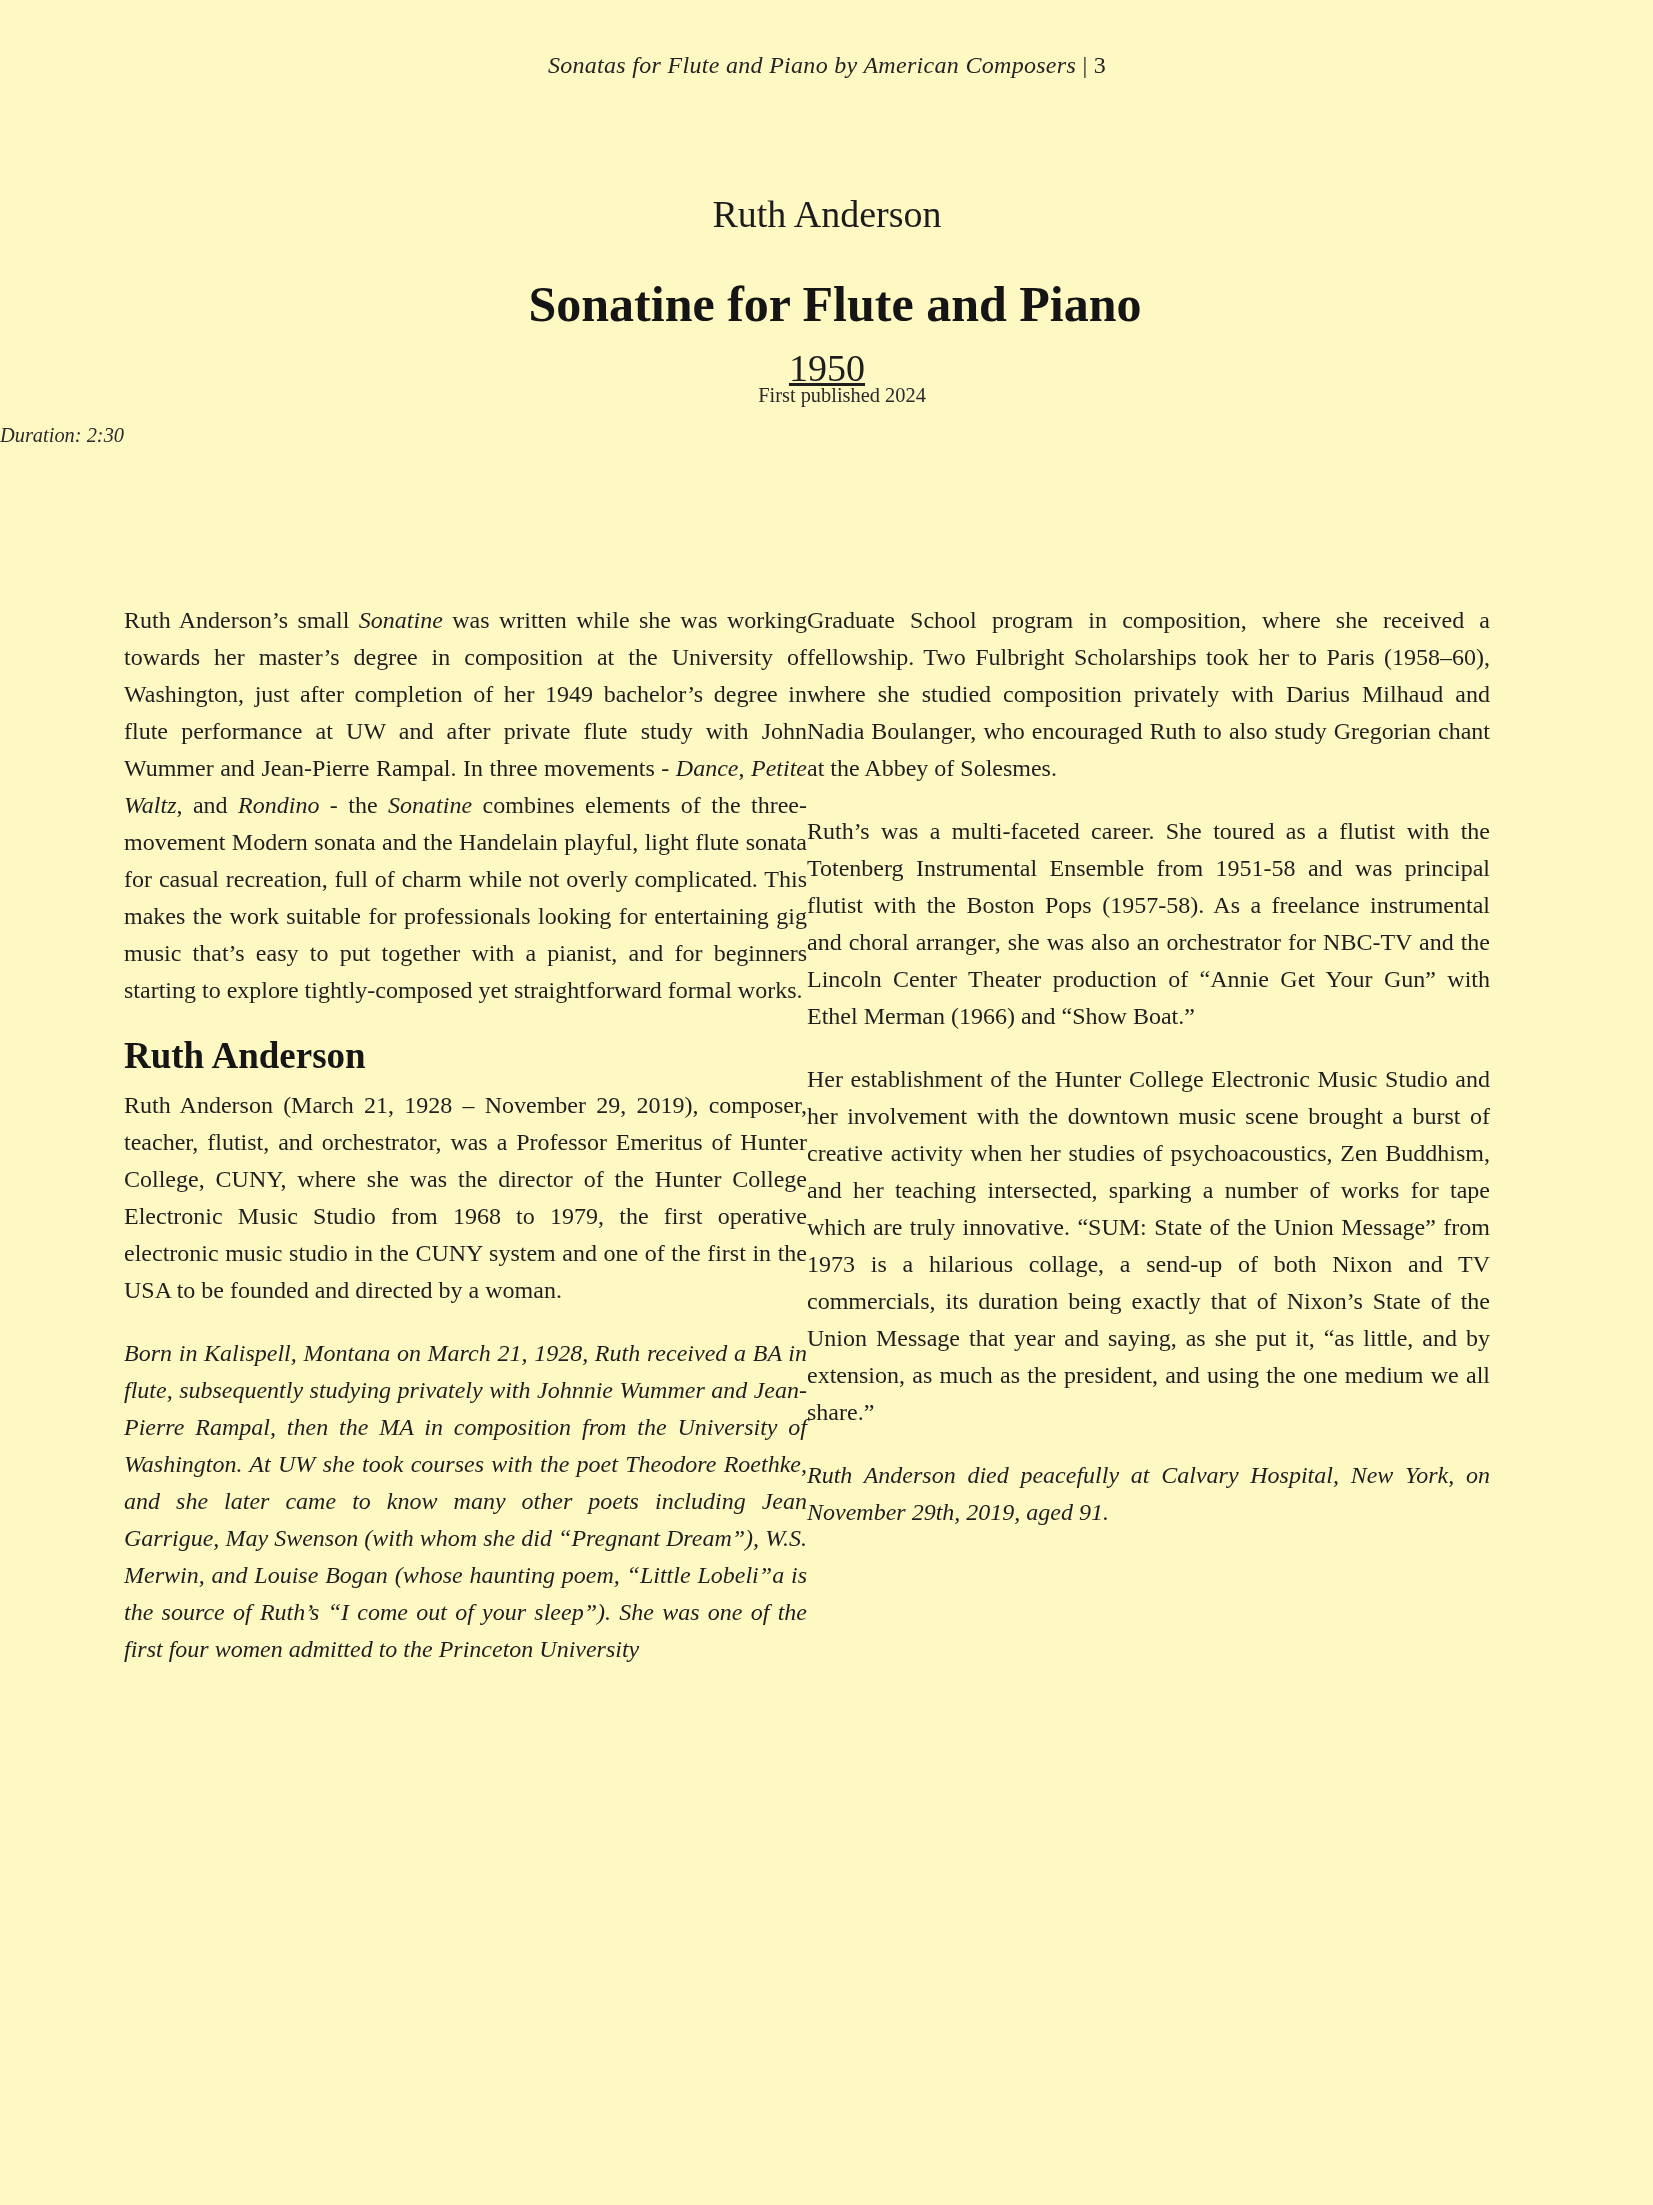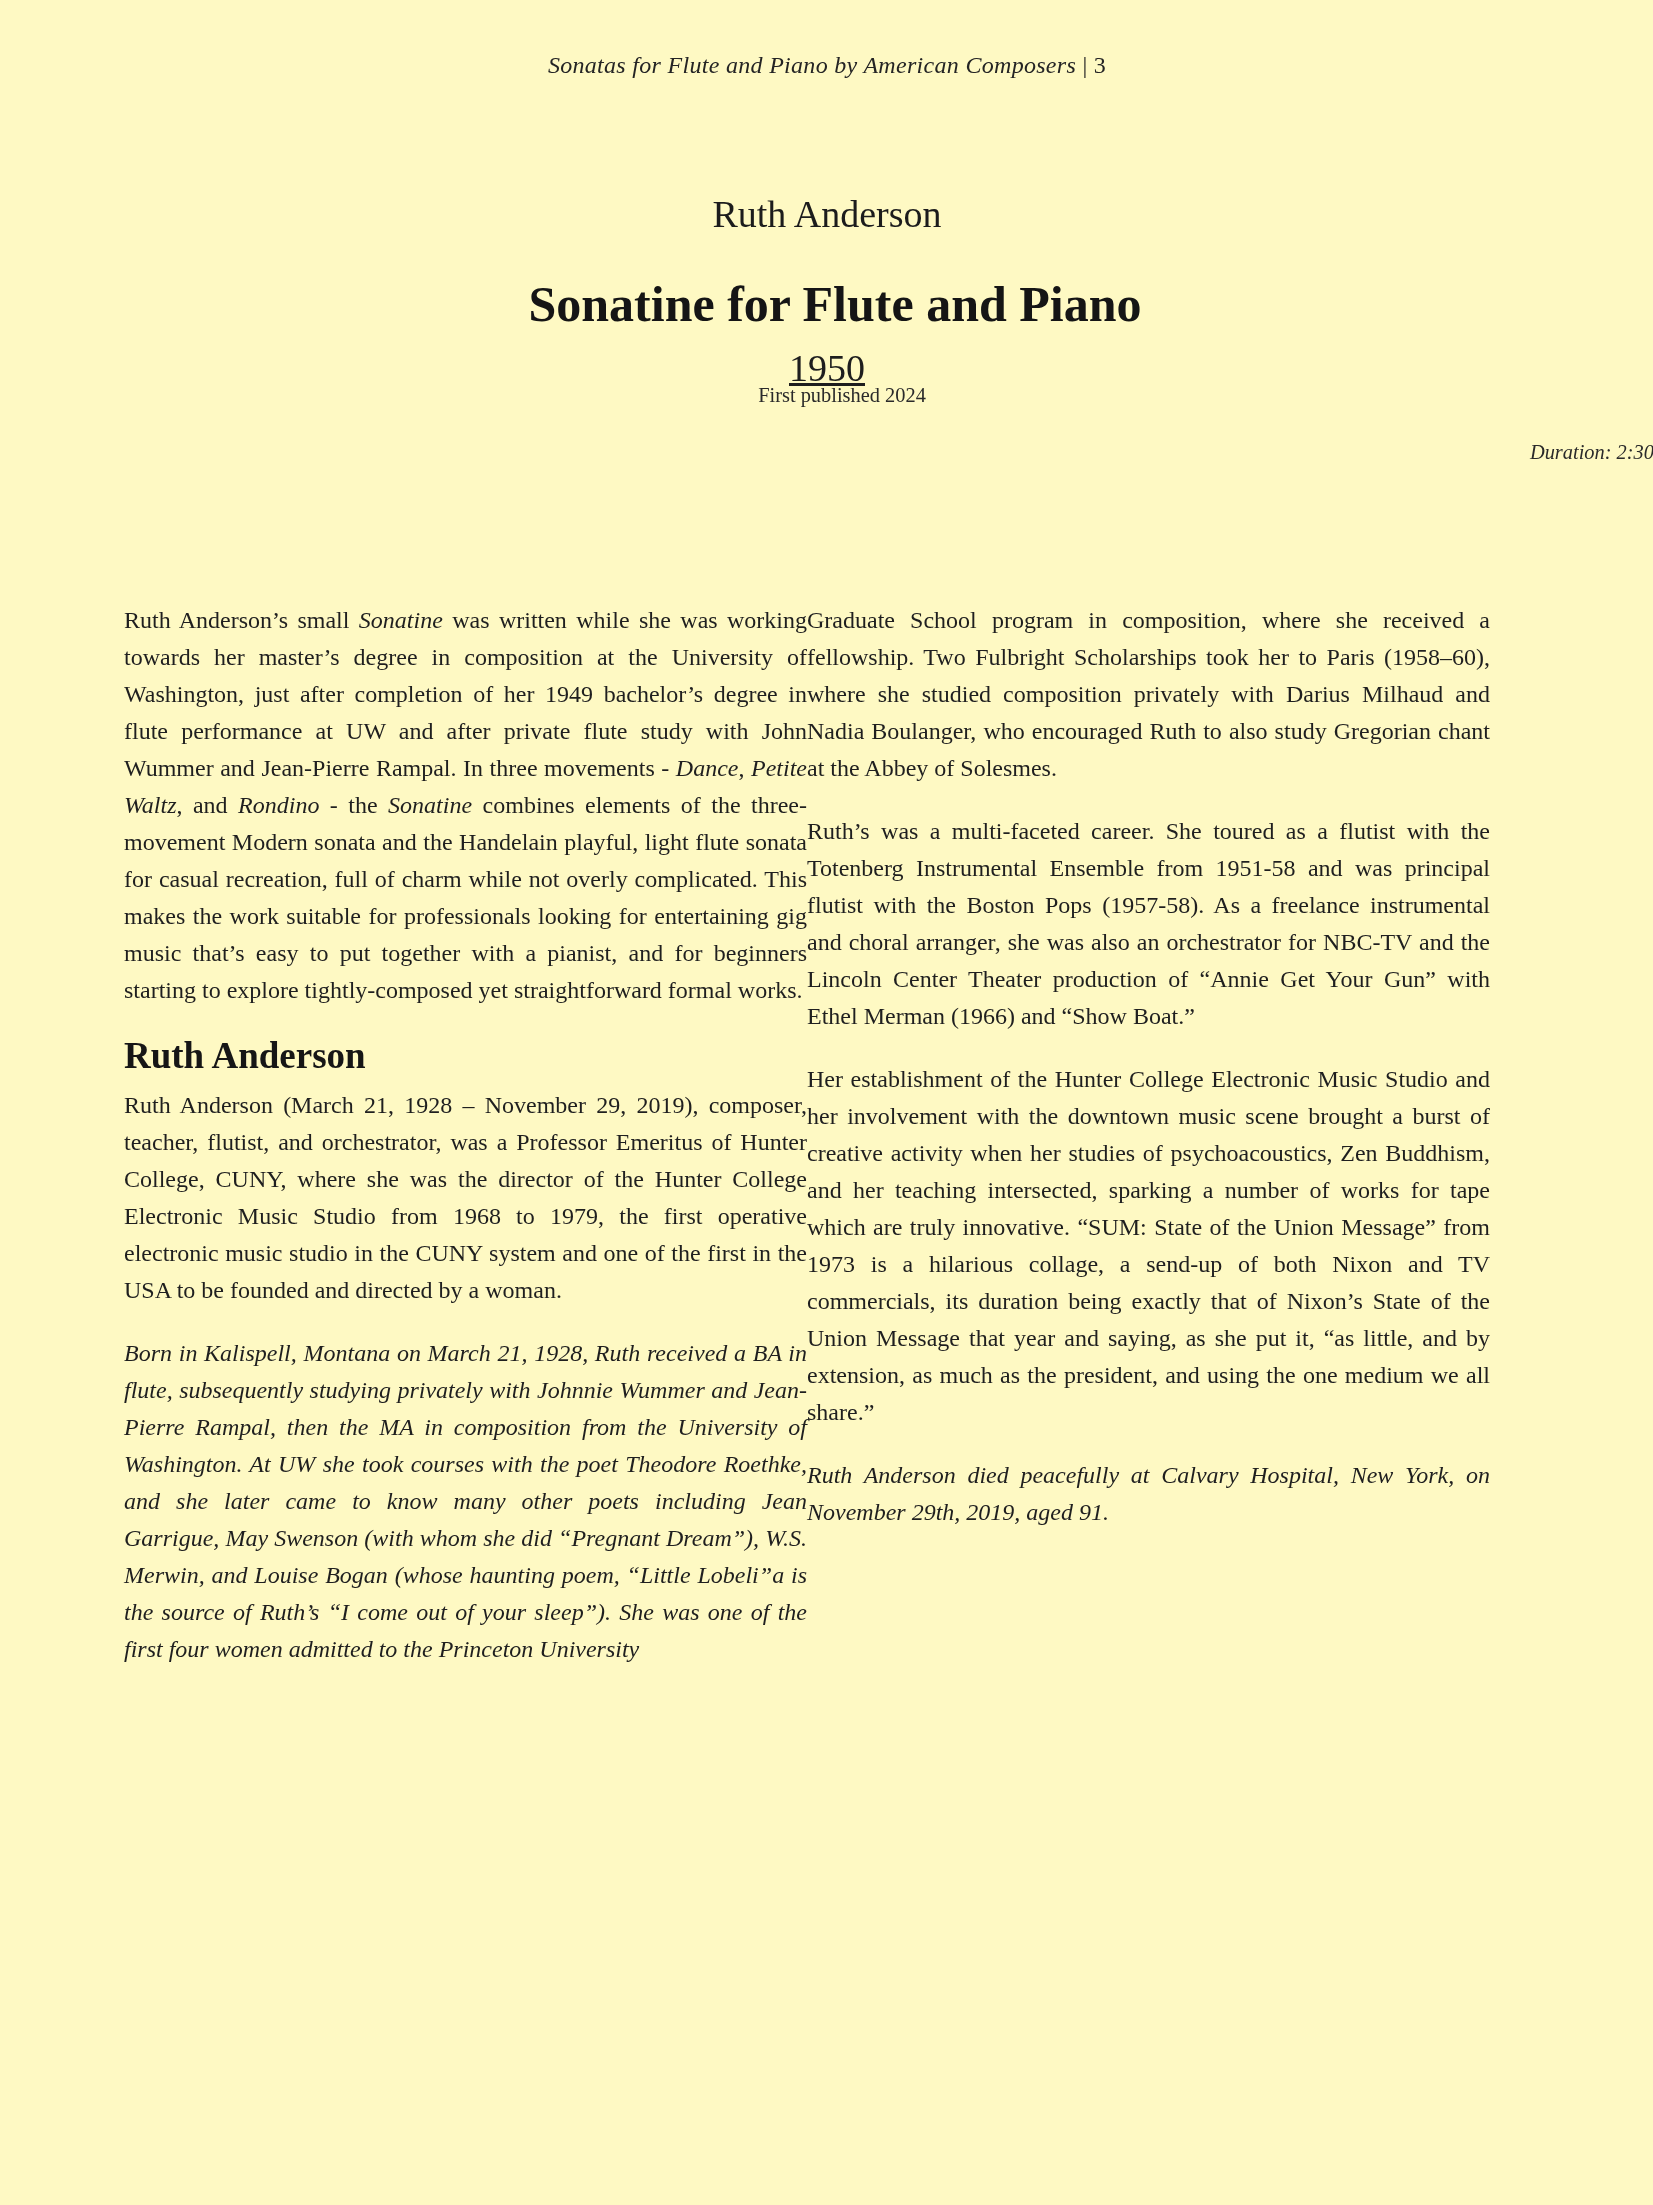--- a/index.html
+++ b/index.html
@@ -68,24 +68,24 @@
     top: 383px;
     left: 15px;
     width: 100%;
     text-align: center;
     font-size: 20.4px;
     line-height: 25.5px;
     color: #2a2a2a;
   }
   .duration {
     position: absolute;
-    top: 440px;
+    top: 423px;
     left: 0;
     width: 100%;
-    text-align: right;
+    text-align: left;
     font-size: 20.4px;
     line-height: 25.5px;
     font-style: italic;
     color: #2a2a2a;
   }
 
   .columns {
     position: absolute;
     top: 602px;
     left: 124px;

